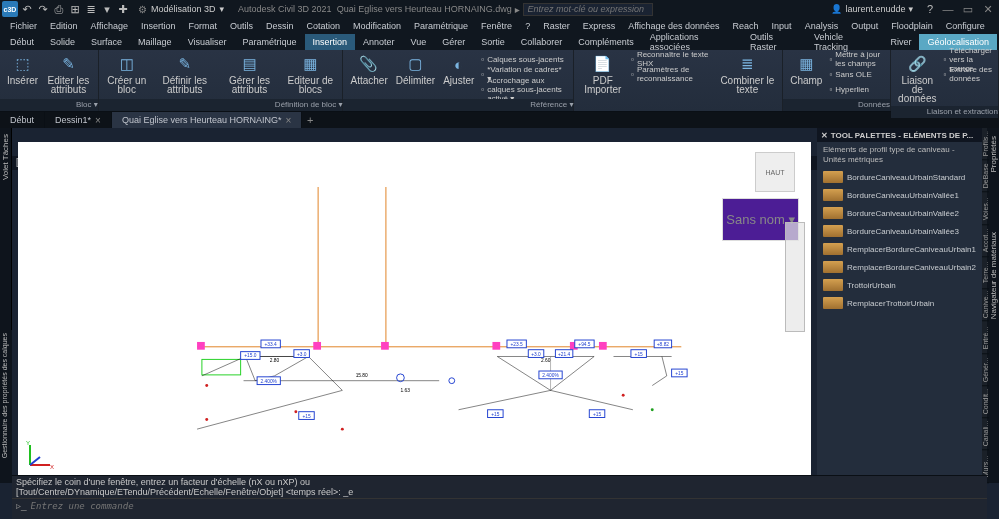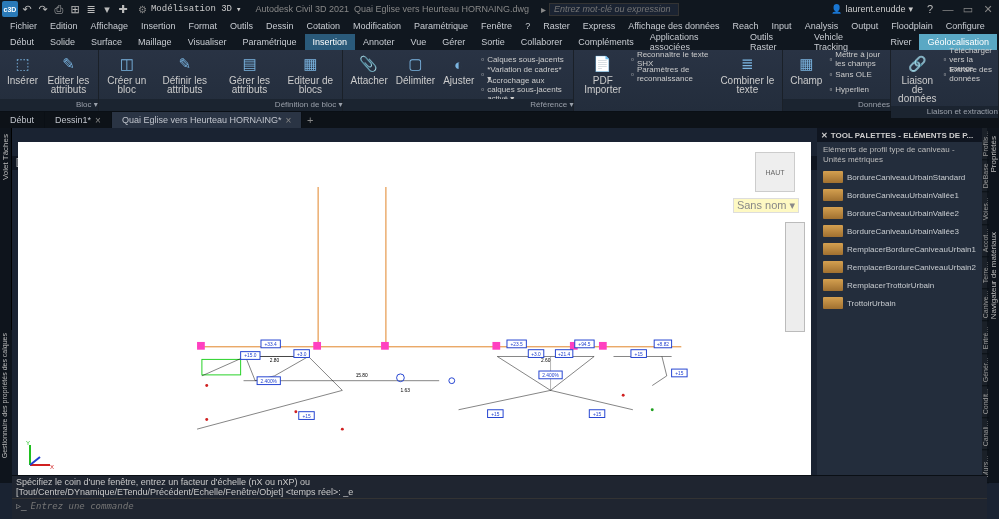--- a/index.html
+++ b/index.html
@@ -4,23 +4,23 @@
   <style>
     * { margin:0; padding:0; box-sizing:border-box; font-family:"Segoe UI",Arial,sans-serif; }
     body { width:999px; height:519px; background:#1a2332; color:#d0d4da; font-size:10px; overflow:hidden; position:relative; }
 
     
     .titlebar { height:18px; background:#10171f; display:flex; align-items:center; gap:2px; padding:0 2px; }
     .app-icon { width:16px; height:16px; background:#2a7ab8; border-radius:2px; display:flex; align-items:center; justify-content:center; font-size:7px; font-weight:bold; color:#fff; }
     .qa-icon { width:14px; height:14px; display:flex; align-items:center; justify-content:center; color:#bbb; font-size:11px; }
     .title-workspace { display:flex; align-items:center; gap:4px; margin-left:6px; }
     .title-workspace .gear { color:#888; font-size:10px; }
-    .title-workspace .txt { color:#ccc; font-size:9px;font-family:Liberation Mono, monospace; }
+    .title-workspace .txt { color:#ccc; font-size:9px; }
     .title-fname { margin-left:12px; color:#888; font-size:9px; }
-    .title-search { margin-left:10px; }
+    .title-search { margin-left:1px; }
     .title-search input { background:#1a2332; border:1px solid #333; color:#888; font-style:italic; font-size:9px; padding:0 4px; width:130px; height:13px; }
     .spacer { flex:1; }
     .title-user { color:#ccc; font-size:9px; margin-right:8px; display:flex; align-items:center; gap:3px; }
     .win-btn { width:18px; height:14px; display:flex; align-items:center; justify-content:center; color:#888; font-size:11px; }
 
     
     .menubar { height:16px; background:#10171f; display:flex; align-items:center; padding:0 4px; gap:1px; }
     .menubar span { padding:0 6px; font-size:9px; color:#c8ccd2; cursor:pointer; }
 
     
@@ -49,21 +49,21 @@
 
     
     .workspace { position:absolute; top:128px; left:0; right:0; bottom:36px; display:flex; }
     .sidebar-l { width:12px; background:#0e141c; display:flex; flex-direction:column; align-items:center; justify-content:start; gap:6px; padding-top:6px; border-right:1px solid #000; }
     .sidebar-l .vtxt { writing-mode:vertical-rl; transform:rotate(180deg); font-size:8px; color:#bbb; }
     .canvas-wrap { flex:1; position:relative; background:#1a2332; }
     .canvas-head { height:14px; background:#0f1520; color:#ccc; font-size:9px; padding:1px 4px;margin-top:28px; }
     .canvas { position:absolute; top:14px; left:6px; right:6px; bottom:6px; background:#fff; }
     .viewcube { position:absolute; top:10px; right:16px; width:40px; height:40px; background:#eee; border:1px solid #ccc; display:flex; align-items:center; justify-content:center; font-size:7px; color:#666; }
     .nav-bar { position:absolute; top:80px; right:6px; width:20px; background:rgba(230,230,230,.7); border:1px solid #bbb; height:110px; }
-    .sans-nom { position:absolute; top:56px; right:12px; font-size:11px; color:#888; border:1px solid #ddd; background:#fef9c3; padding:0 3px; }
+    .sans-nom { position:absolute; top:56px; right:12px; font-size:13px; color:#888; border:1px solid #ddd; background:#4c1d95; padding:13px 3px; }
     .ucs { position:absolute; bottom:8px; left:8px; width:30px; height:30px; }
     .drawing { position:absolute; top:45px; left:150px; right:120px; bottom:20px; }
 
     
     .palette { width:170px; background:#232d3c; display:flex; }
     .pal-col { flex:1; display:flex; flex-direction:column; }
     .pal-head { height:14px; background:#0f1520; color:#ccc; font-size:8px; font-weight:bold; display:flex; align-items:center; padding:0 4px; }
     .pal-sub { padding:3px 6px; font-size:8px; color:#bbb; line-height:10px; }
     .pal-item { display:flex; align-items:center; gap:4px; padding:3px 6px; font-size:8px; color:#c8ccd0; cursor:pointer; }
     .pal-item .pi-ic { width:20px; height:12px; background:linear-gradient(#d4a050,#a07030); border-radius:1px; }
@@ -412,25 +412,25 @@
       <div class="pal-item">
           <span class="pi-ic"></span>
           <span>RemplacerBordureCaniveauUrbain1</span>
         </div>
       <div class="pal-item">
           <span class="pi-ic"></span>
           <span>RemplacerBordureCaniveauUrbain2</span>
         </div>
       <div class="pal-item">
           <span class="pi-ic"></span>
+          <span>TrottoirUrbain</span>
+        </div>
+      <div class="pal-item">
+          <span class="pi-ic"></span>
           <span>RemplacerTrottoirUrbain</span>
-        </div>
-      <div class="pal-item">
-          <span class="pi-ic"></span>
-          <span>TrottoirUrbain</span>
         </div>
     </div>
     <div class="pal-tabs">
       <div class="pal-tab">Profils...</div>
       <div class="pal-tab">DeBase</div>
       <div class="pal-tab">Voies...</div>
       <div class="pal-tab">Accot...</div>
       <div class="pal-tab">Terre...</div>
       <div class="pal-tab">Canive...</div>
       <div class="pal-tab">Entré...</div>

